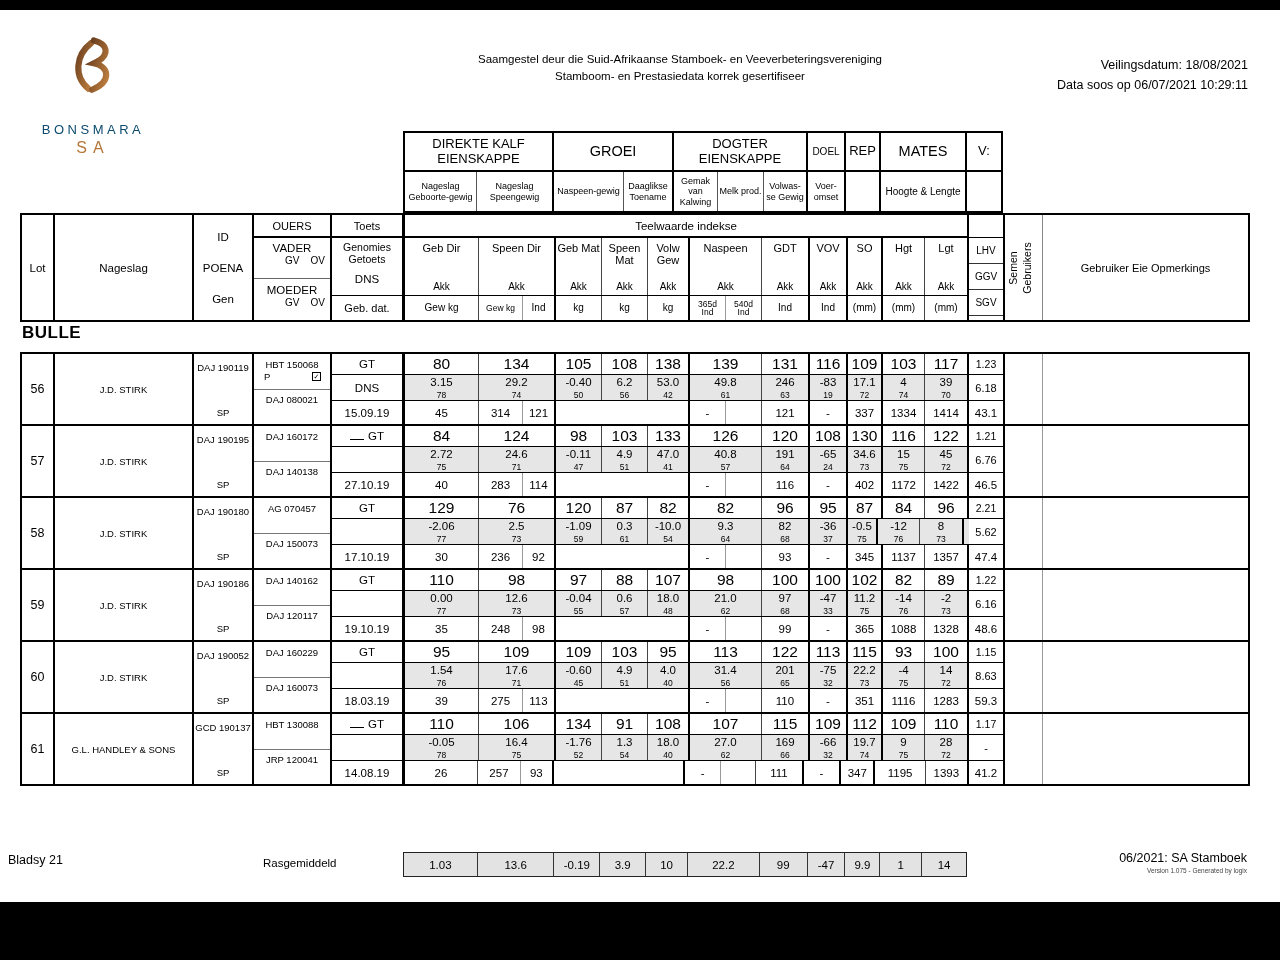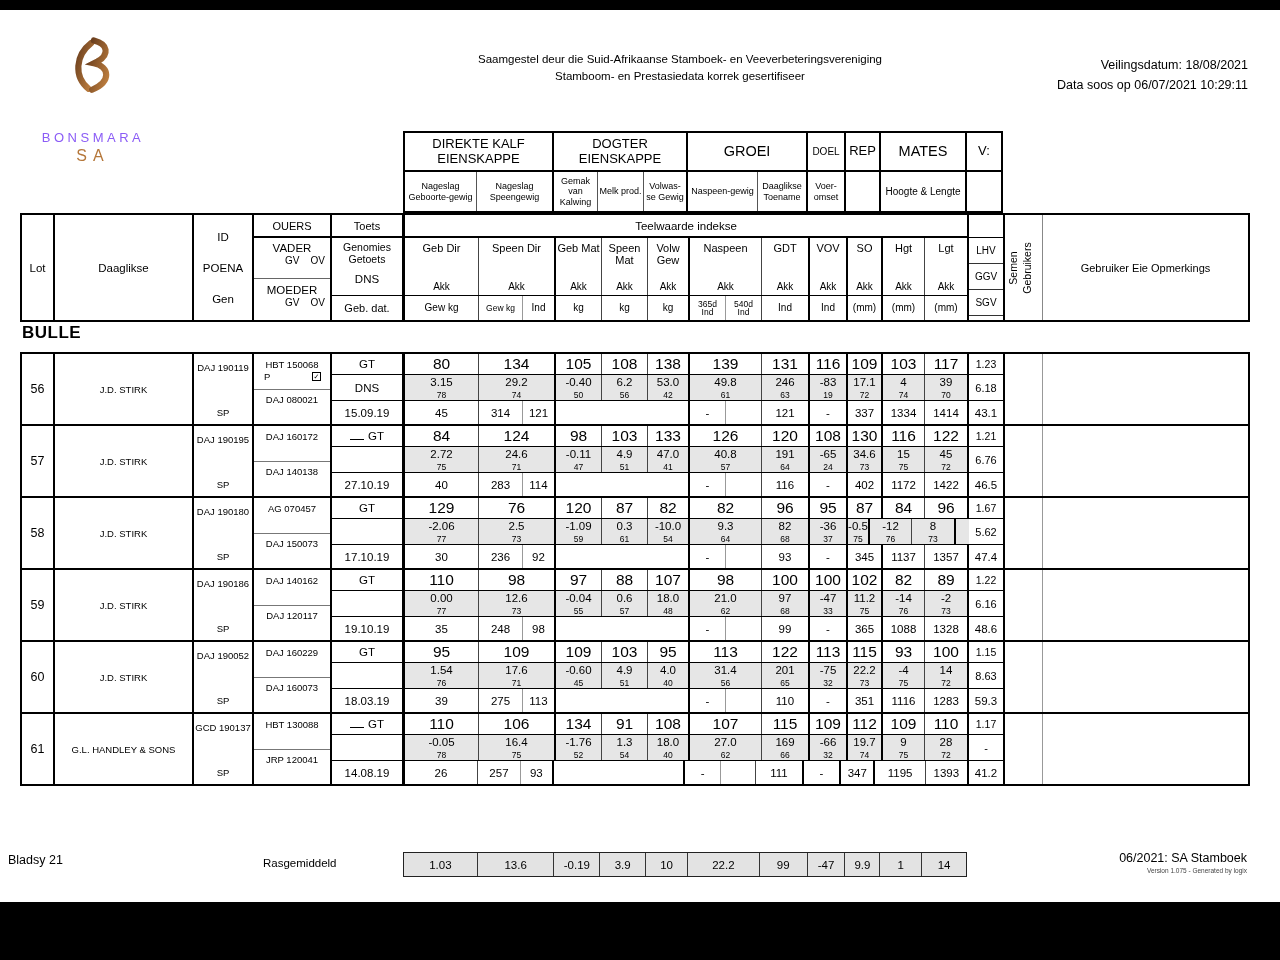--- a/index.html
+++ b/index.html
@@ -5,21 +5,21 @@
   html,body{margin:0;padding:0;background:#000;}
   .canvas{position:relative;width:1280px;height:960px;background:#fff;overflow:hidden;
           font-family:"Liberation Sans",sans-serif;color:#000;}
   .bar{position:absolute;left:0;width:1280px;background:#000;}
   .bar.top{top:0;height:10px}
   .bar.bottom{top:902px;height:58px}
 
   
   .logo{position:absolute;left:26px;top:36px;width:134px;text-align:center;}
   .logo svg{display:block;margin:0 auto;}
-  .logo-name{font-size:13px;letter-spacing:3.5px;color:#8b5cf6;margin-top:20px;font-weight:500;}
+  .logo-name{font-size:13px;letter-spacing:3.5px;color:#0c4a6e;margin-top:12px;font-weight:500;}
   .logo-sa{font-size:16px;letter-spacing:6px;color:#b5773a;margin-top:2px;font-weight:500;}
   .title-block{position:absolute;left:380px;top:48px;width:600px;text-align:center;}
   .doc-title{font-size:17.5px;letter-spacing:.3px;}
   .doc-sub{font-size:11.5px;margin-top:5px;}
   .dates{position:absolute;right:32px;top:55px;text-align:right;font-size:12.5px;line-height:1.6;}
 
   
   .group-header{position:absolute;left:403px;top:131px;width:600px;height:82px;display:flex;
                 border:2px solid #000;box-sizing:border-box;}
   .gbox{box-sizing:border-box;border-right:2px solid #000;display:flex;flex-direction:column;}
@@ -177,35 +177,35 @@
   </div>
 
   <div class="group-header">
     <div class="gbox" style="width:149px">
       <div class="glabel">DIREKTE KALF EIENSKAPPE</div>
       <div class="gsubs">
         <div class="gsub" style="width:72px">Nageslag Geboorte-gewig</div>
         <div class="gsub last" style="flex:1">Nageslag Speengewig</div>
       </div>
     </div>
+    <div class="gbox" style="width:120px">
+      <div class="glabel big">GROEI</div>
+      <div class="gsubs">
+        <div class="gsub" style="width:70px">Naspeen-gewig</div>
+        <div class="gsub last" style="flex:1">Daaglikse Toename</div>
+      </div>
+    </div>
     <div class="gbox" style="width:134px">
       <div class="glabel">DOGTER EIENSKAPPE</div>
       <div class="gsubs">
         <div class="gsub" style="width:44px">Gemak van Kalwing</div>
         <div class="gsub" style="width:46px">Melk prod.</div>
         <div class="gsub last" style="flex:1">Volwas-se Gewig</div>
       </div>
     </div>
-    <div class="gbox" style="width:120px">
-      <div class="glabel big">GROEI</div>
-      <div class="gsubs">
-        <div class="gsub" style="width:70px">Naspeen-gewig</div>
-        <div class="gsub last" style="flex:1">Daaglikse Toename</div>
-      </div>
-    </div>
     <div class="gbox" style="width:38px">
       <div class="glabel small">DOEL</div>
       <div class="gsubs">
         <div class="gsub last" style="flex:1">Voer-omset</div>
       </div>
     </div>
     <div class="gbox" style="width:35px">
       <div class="glabel">REP</div>
       <div class="gsubs">
         <div class="gsub last" style="flex:1"></div>
@@ -220,21 +220,21 @@
     <div class="gbox last" style="flex:1">
       <div class="glabel">V:</div>
       <div class="gsubs">
         <div class="gsub last" style="flex:1"></div>
       </div>
     </div>
   </div>
 
   <div class="main-header">
     <div class="hc h-lot hcenter br2">Lot</div>
-    <div class="hc h-verkoper hcenter br2">Daaglikse</div>
+    <div class="hc h-verkoper hcenter br2">Nageslag</div>
     <div class="hc h-id br2">
       <div>ID</div>
       <div>POENA</div>
       <div>Gen</div>
     </div>
     <div class="hc h-ouers br2">
       <div class="h-strip">OUERS</div>
       <div class="h-vader">
         <div class="h-parent-name">VADER</div>
         <div class="h-gvov">
@@ -621,21 +621,21 @@
                 <div class="vakk">64</div>
               </div>
               <div class="ncell vcell br2" style="width: 48px;">
                 <div class="vnum">82</div>
                 <div class="vakk">68</div>
               </div>
               <div class="ncell vcell br2" style="width: 38px;">
                 <div class="vnum">-36</div>
                 <div class="vakk">37</div>
               </div>
-              <div class="ncell vcell br2" style="width: 22px;">
+              <div class="ncell vcell br2" style="width: 30px;">
                 <div class="vnum">-0.5</div>
                 <div class="vakk">75</div>
               </div>
               <div class="ncell vcell br1" style="width: 42px;">
                 <div class="vnum">-12</div>
                 <div class="vakk">76</div>
               </div>
               <div class="ncell vcell br2" style="width: 44px;">
                 <div class="vnum">8</div>
                 <div class="vakk">73</div>
@@ -649,21 +649,21 @@
               <div class="ncell bot brg" style="width: 36px;">-</div>
               <div class="ncell bot br1" style="width: 36px;"></div>
               <div class="ncell bot br2" style="width: 48px;">93</div>
               <div class="ncell bot br2" style="width: 38px;">-</div>
               <div class="ncell bot br2" style="width: 35px;">345</div>
               <div class="ncell bot br1" style="width: 42px;">1137</div>
               <div class="ncell bot br2" style="width: 44px;">1357</div>
             </div>
           </div>
           <div class="v-col">
-            <div class="vc vc1">1.67</div>
+            <div class="vc vc1">2.21</div>
             <div class="vc vc2">5.62</div>
             <div class="vc vc3">47.4</div>
           </div>
         </div>
         <div class="c-semen"></div>
         <div class="c-opmerkings"></div>
       </div>
       <div class="lot-row">
         <div class="c-lot">59</div>
         <div class="c-verkoper">J.D. STIRK</div>

